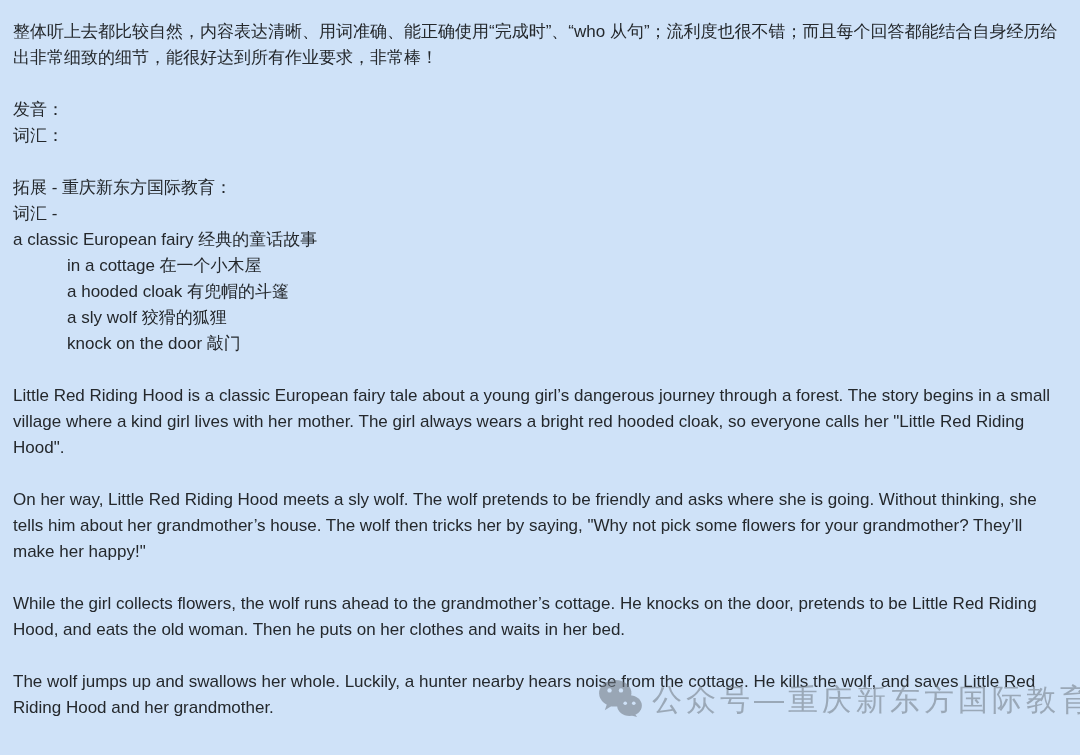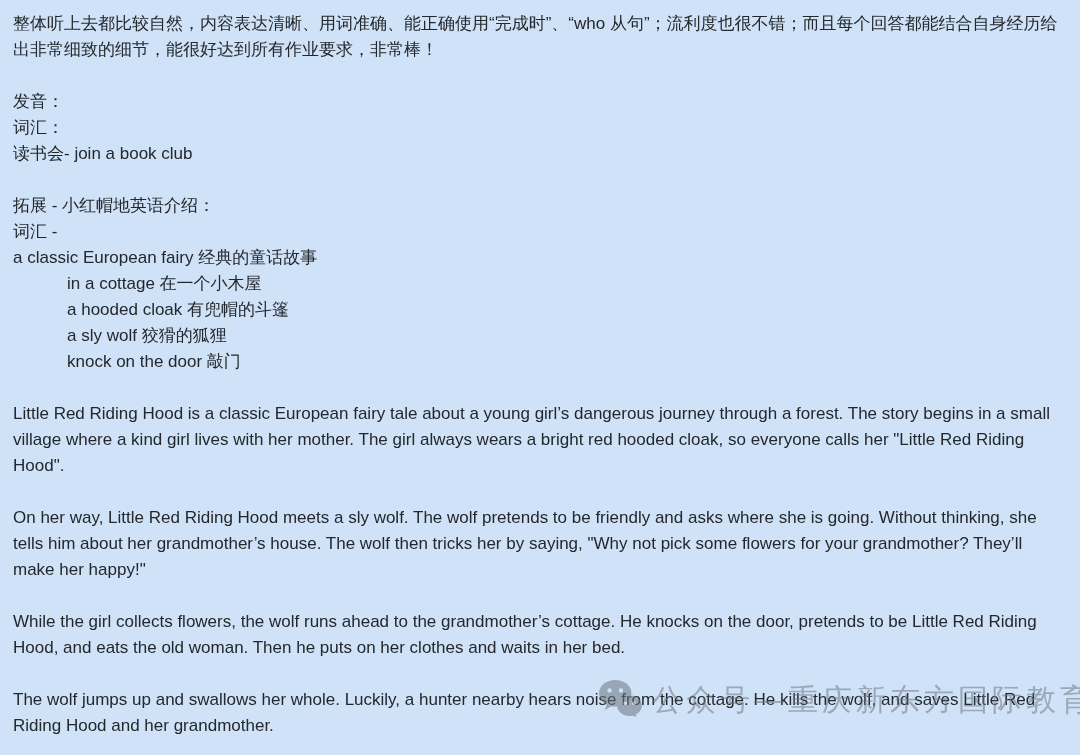--- a/index.html
+++ b/index.html
@@ -10,21 +10,21 @@
     background: #cfe2f8;
     font-family: "Liberation Sans", "DejaVu Sans", sans-serif;
     color: #24282c;
     position: relative;
   }
   .page {
     padding: 7px 13px 0 13px;
     font-size: 17px;
     line-height: 26px;
   }
-  .block { margin: 4px 0 26px 0; }
+  .block { margin: 12px 0 26px 0; }
   .line { white-space: pre-wrap; }
   .vocab-first { display: flex; flex-direction: column; }
   .vocab-label { white-space: pre; }
   .indent { padding-left: 54px; }
   .story p { margin: 16px 0 26px 0; }
   .watermark {
     position: absolute;
     left: 597px;
     top: 679px;
     display: flex;
@@ -46,26 +46,25 @@
 <div class="page">
 
   <p class="block line">整体听上去都比较自然，内容表达清晰、用词准确、能正确使用“完成时”、“who 从句”；流利度也很不错；而且每个回答都能结合自身经历给出非常细致的细节，能很好达到所有作业要求，非常棒！</p>
 
   <div class="block">
     <div class="vocab-first">
       <span class="vocab-label">发音：</span>
     </div>
     <div class="vocab-first">
       <span class="vocab-label">词汇：</span>
-      <span>读书会- join a book club</span>
     </div>
   </div>
 
   <div class="block">
-    <div>拓展 - 小红帽地英语介绍：</div>
+    <div>拓展 - 重庆新东方国际教育：</div>
     <div class="vocab-first">
       <span class="vocab-label">词汇 - </span>
       <span>a classic European fairy 经典的童话故事</span>
     </div>
     <div class="indent">in a cottage 在一个小木屋</div>
     <div class="indent">a hooded cloak 有兜帽的斗篷</div>
     <div class="indent">a sly wolf 狡猾的狐狸</div>
     <div class="indent">knock on the door 敲门</div>
   </div>
 

